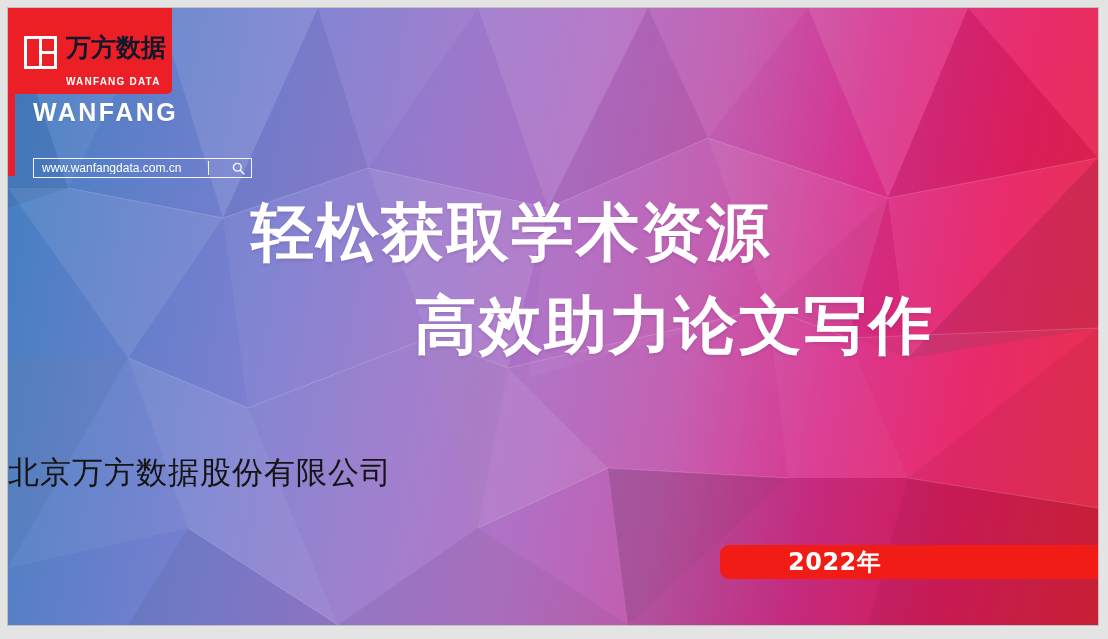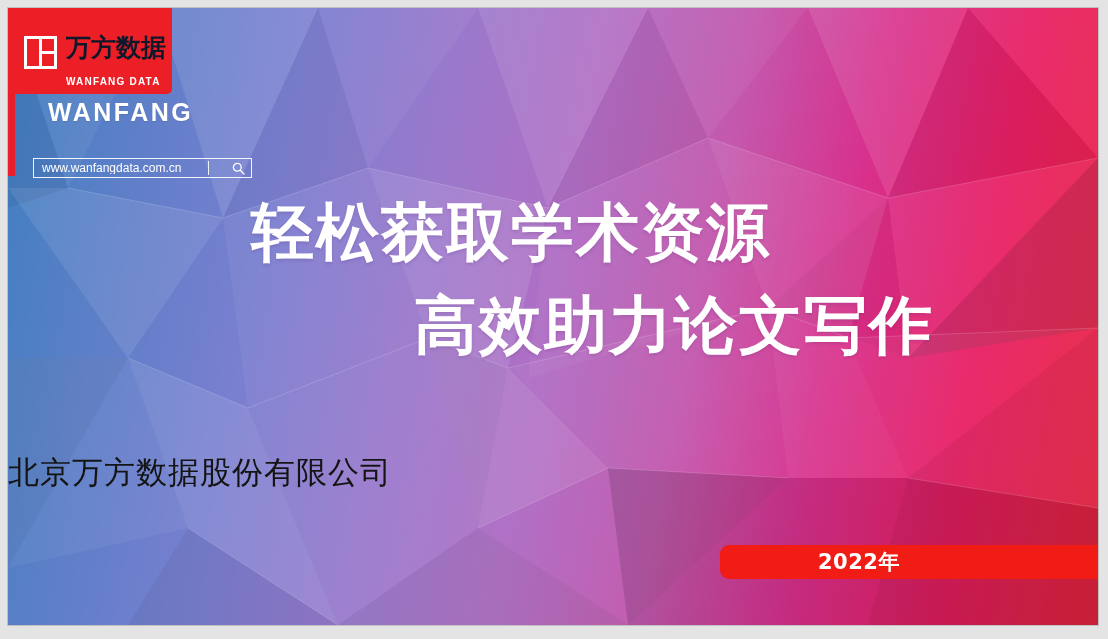--- a/index.html
+++ b/index.html
@@ -123,21 +123,20 @@
     background: #e81f2a;
     z-index: 6;
   }
 
   
   #brand-text {
     position: absolute;
     left: 25px;
     top: 92px;
     z-index: 5;
-    margin-left: 15px;
   }
   #brand-text .line {
     color: #ffffff;
     font-size: 25px;
     font-weight: bold;
     letter-spacing: 2.5px;
     line-height: 25px;
     text-shadow: 0 1px 1px rgba(60,60,120,0.20);
     white-space: nowrap;
   }
@@ -227,24 +226,24 @@
     height: 34px;
     background: #f21c17;
     border-top-left-radius: 9px;
     border-bottom-left-radius: 9px;
     display: flex;
     align-items: center;
     z-index: 5;
   }
   #year-label {
     color: #ffffff;
-    font-size: 21px;
+    font-size: 24px;
     font-weight: bold;
     line-height: 21px;
-    padding-left: 98px;
+    padding-left: 68px;
     letter-spacing: 0.5px;
     font-family: "DejaVu Sans", "Liberation Sans", sans-serif;
     white-space: nowrap;
   }
 </style>
 </head>
 <body>
 
 <div id="page">
 

